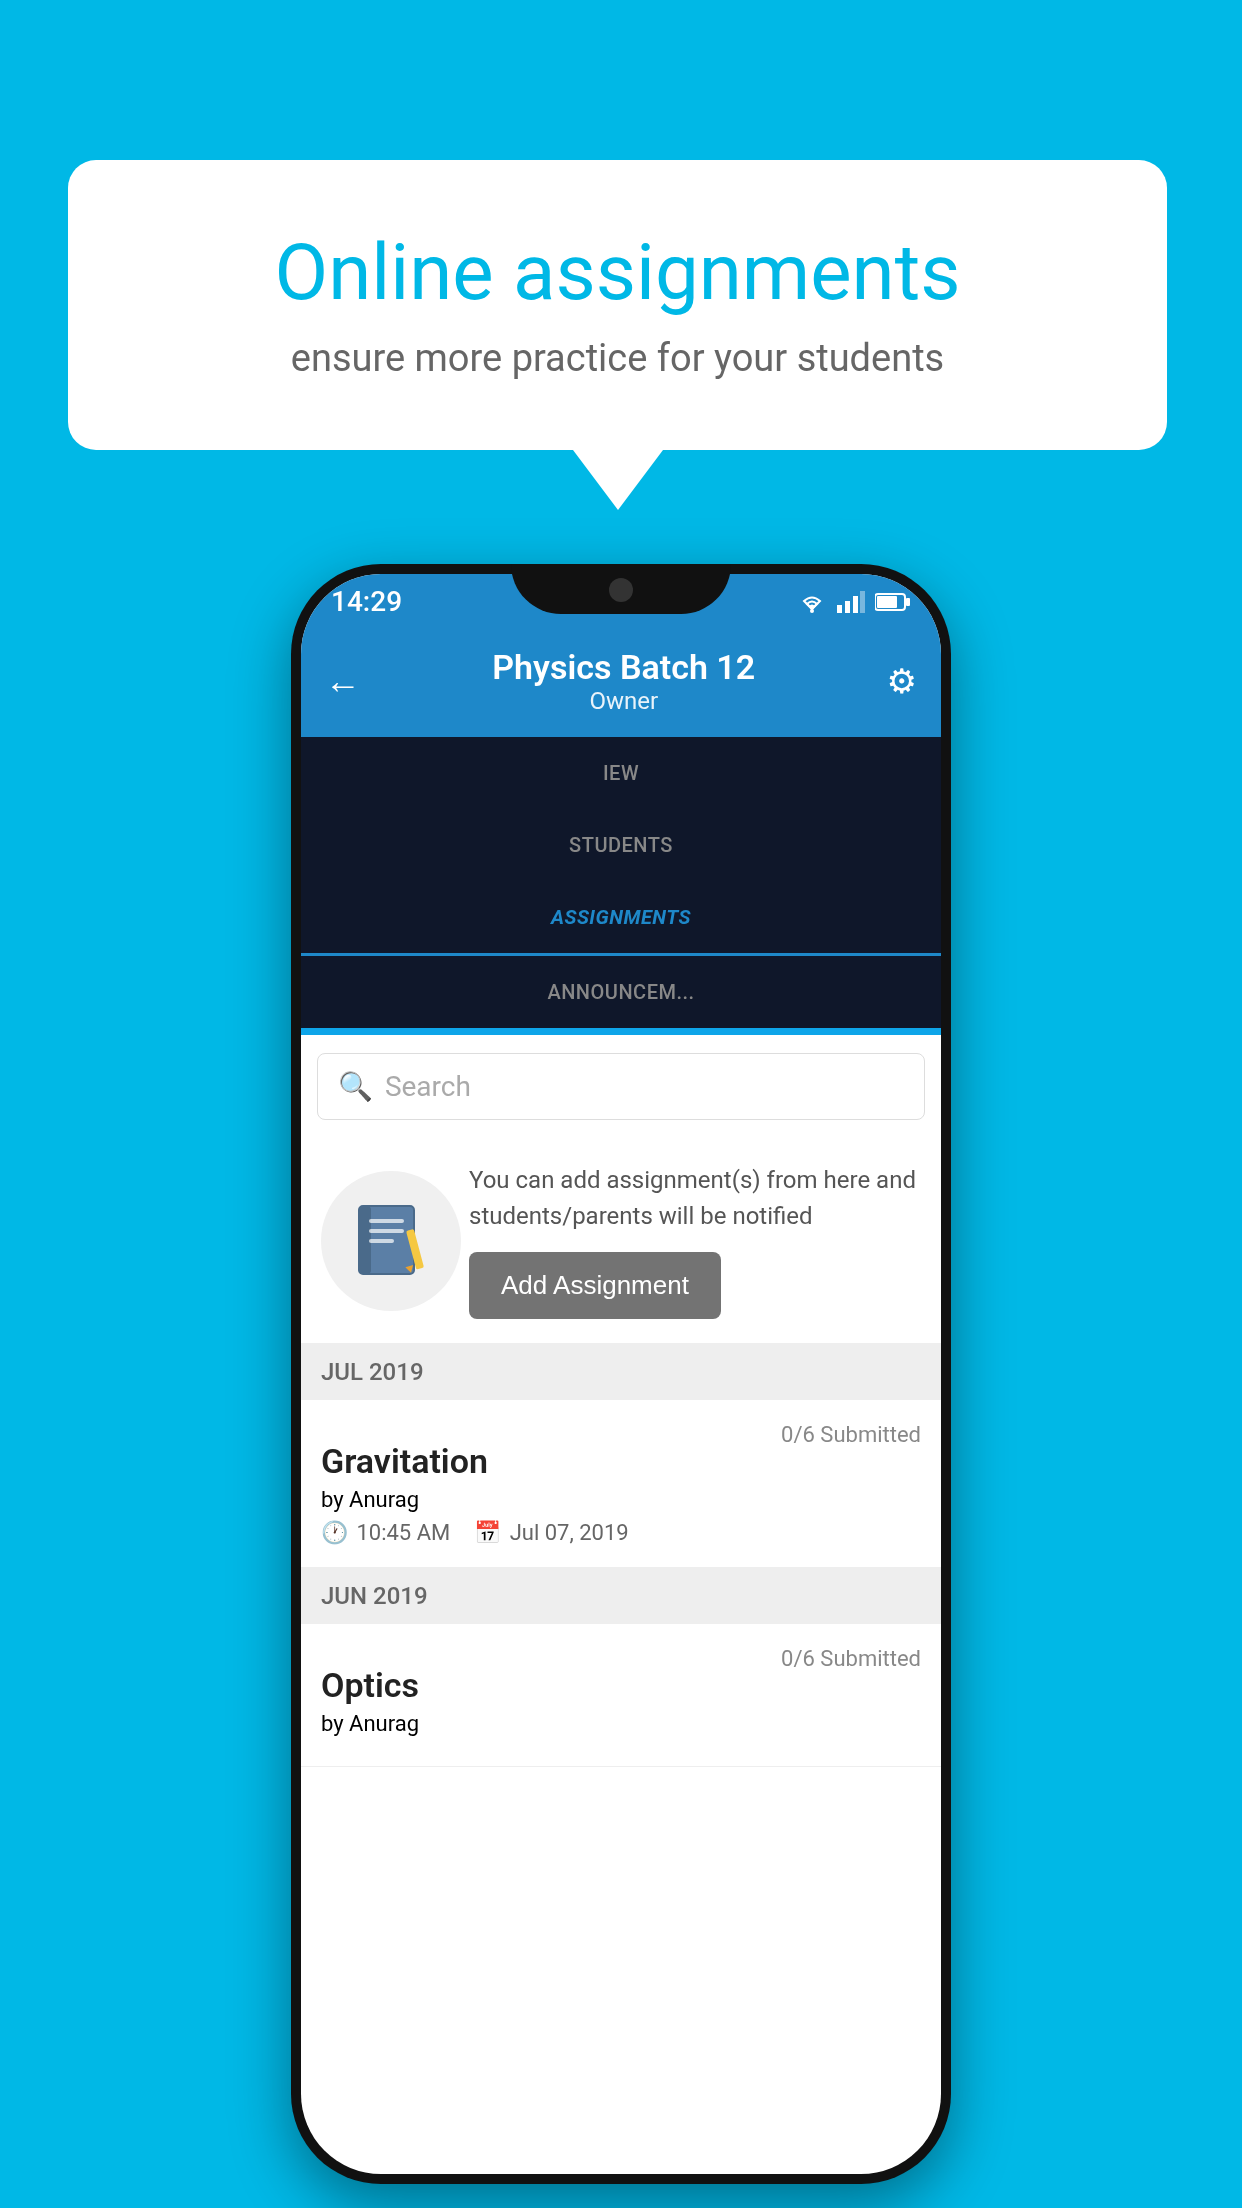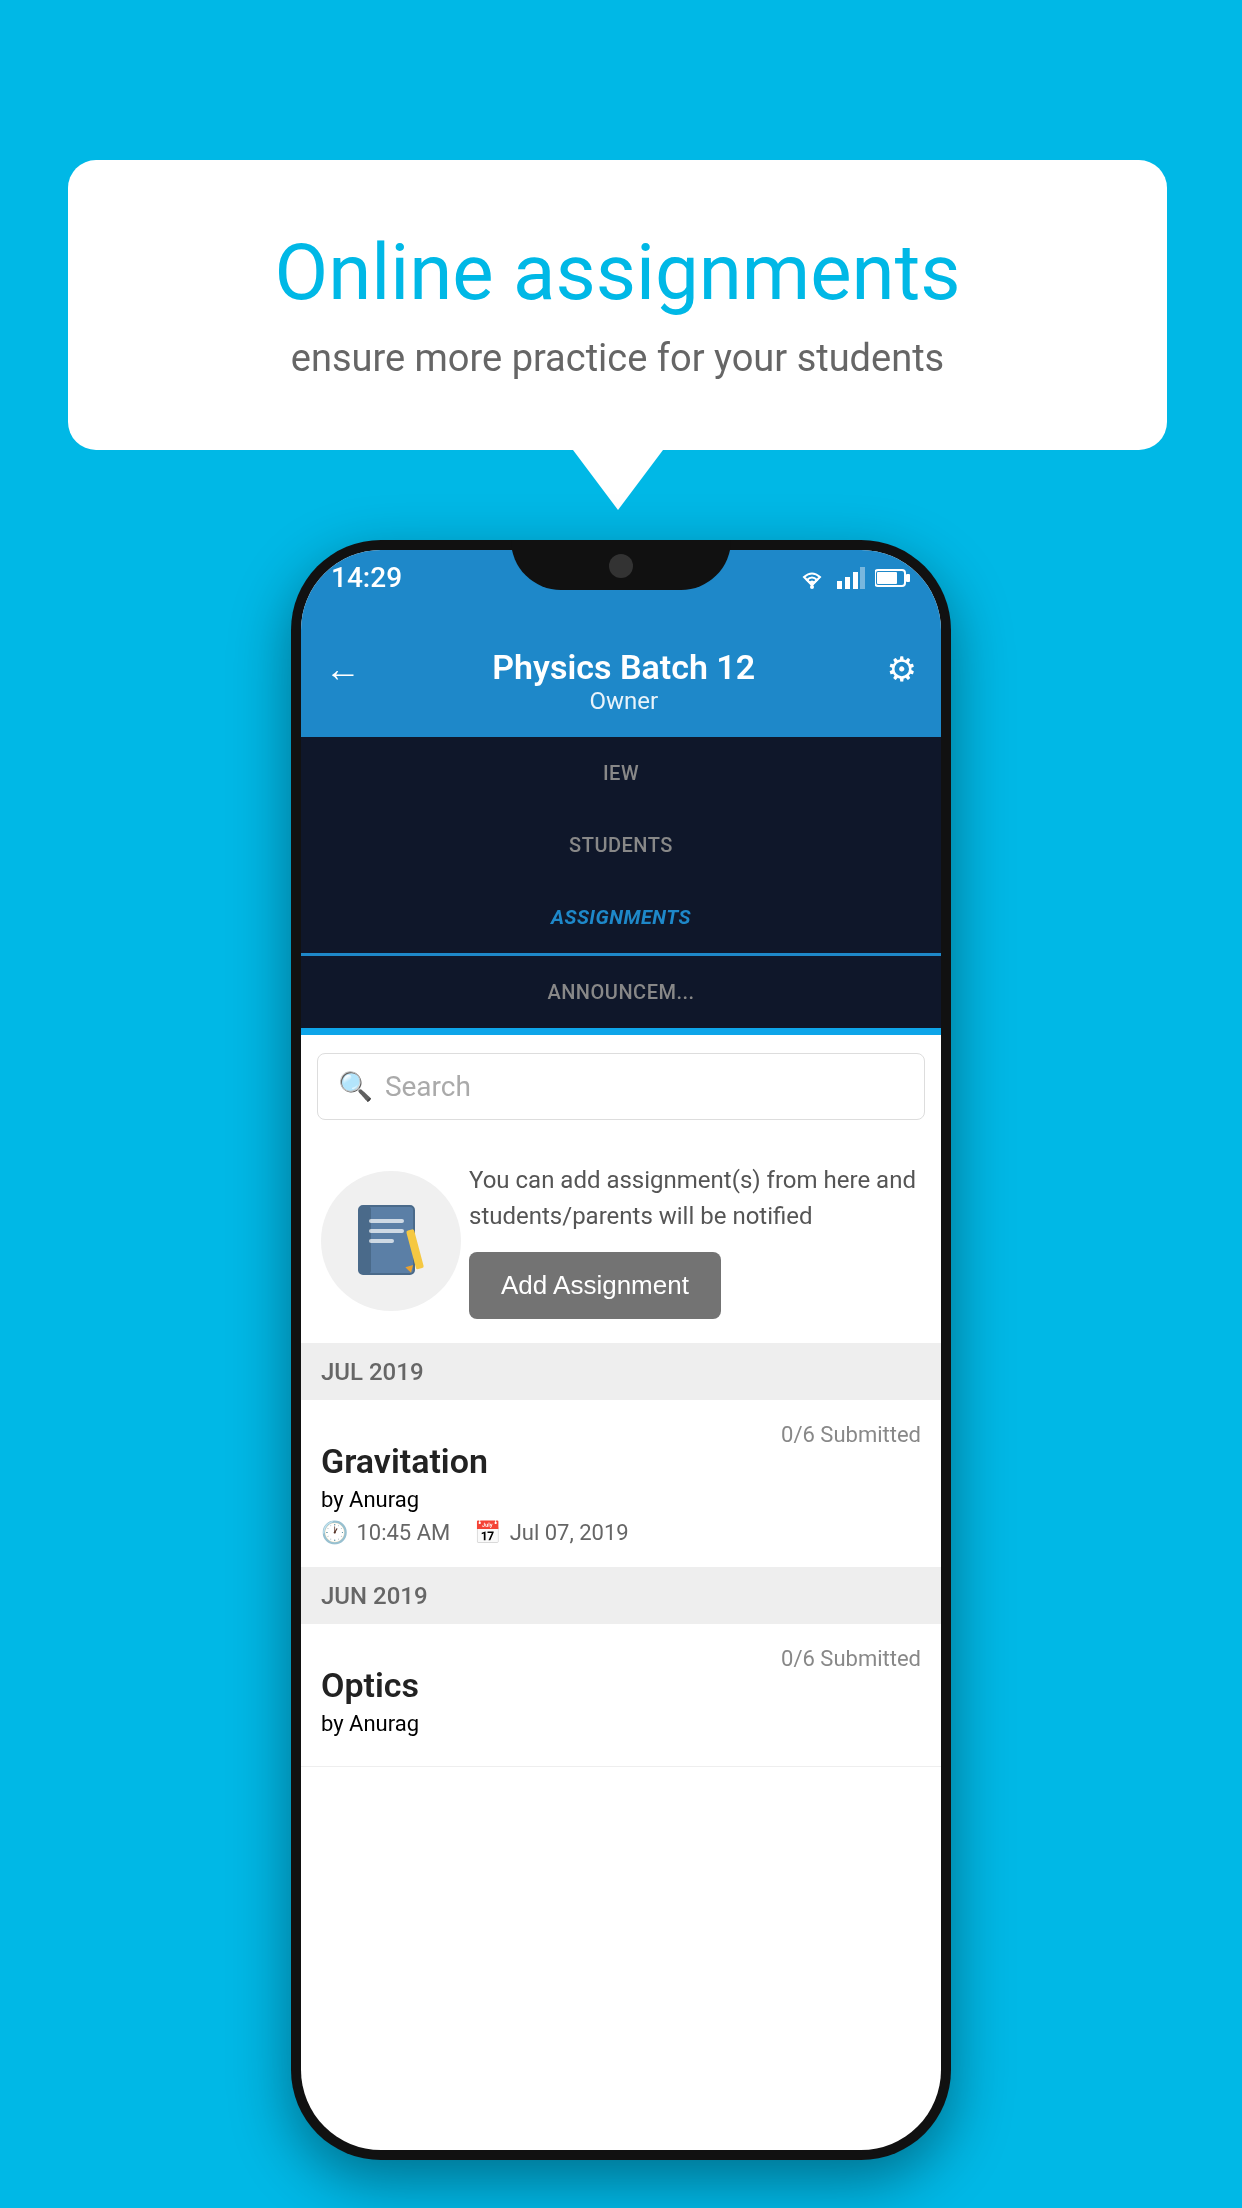--- a/index.html
+++ b/index.html
@@ -51,21 +51,21 @@
       width: 0;
       height: 0;
       border-left: 45px solid transparent;
       border-right: 45px solid transparent;
       border-top: 60px solid white;
     }
 
     
     .phone-container {
       position: absolute;
-      top: 540px;
+      top: 564px;
       left: 50%;
       transform: translateX(-50%);
       width: 660px;
       height: 1620px;
     }
 
     .phone-frame {
       width: 100%;
       height: 100%;
       background: #111;
@@ -143,21 +143,20 @@
     }
 
     .header-back {
       color: white;
       font-size: 36px;
       cursor: pointer;
     }
 
     .header-center {
       text-align: center;
-      margin-top: 24px;
     }
 
     .header-title {
       color: white;
       font-size: 34px;
       font-weight: 600;
     }
 
     .header-subtitle {
       color: rgba(255,255,255,0.9);

